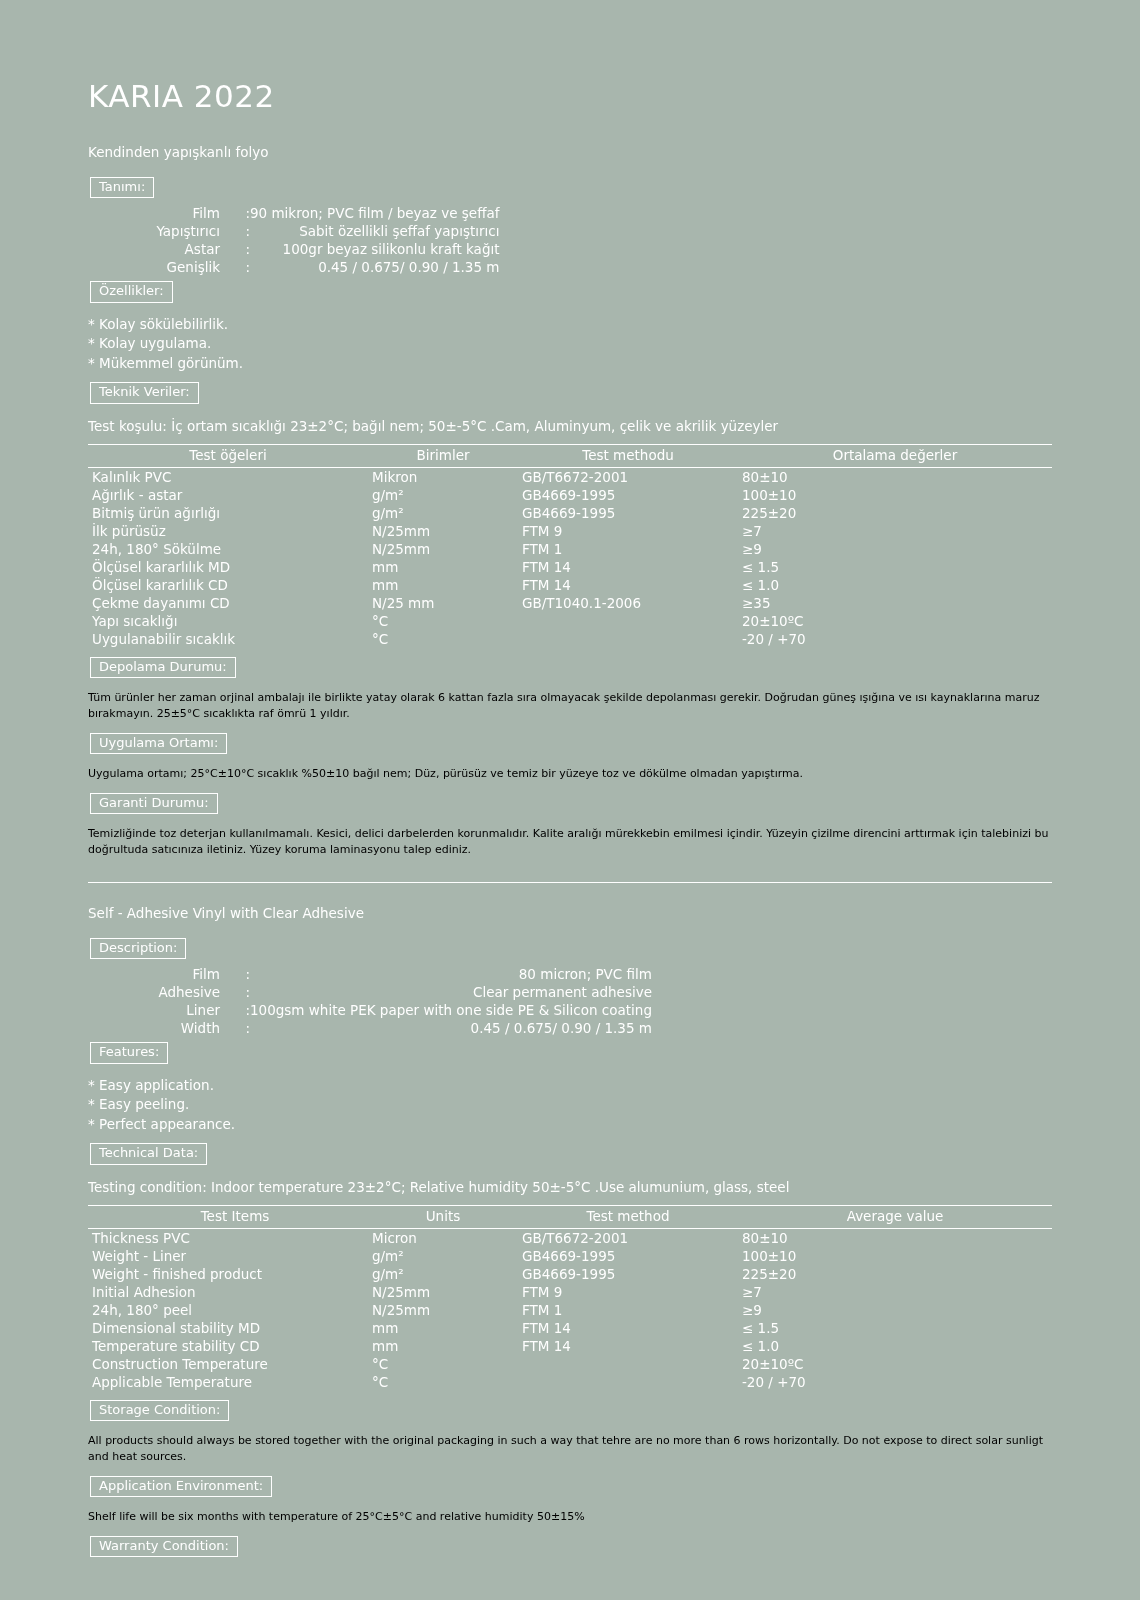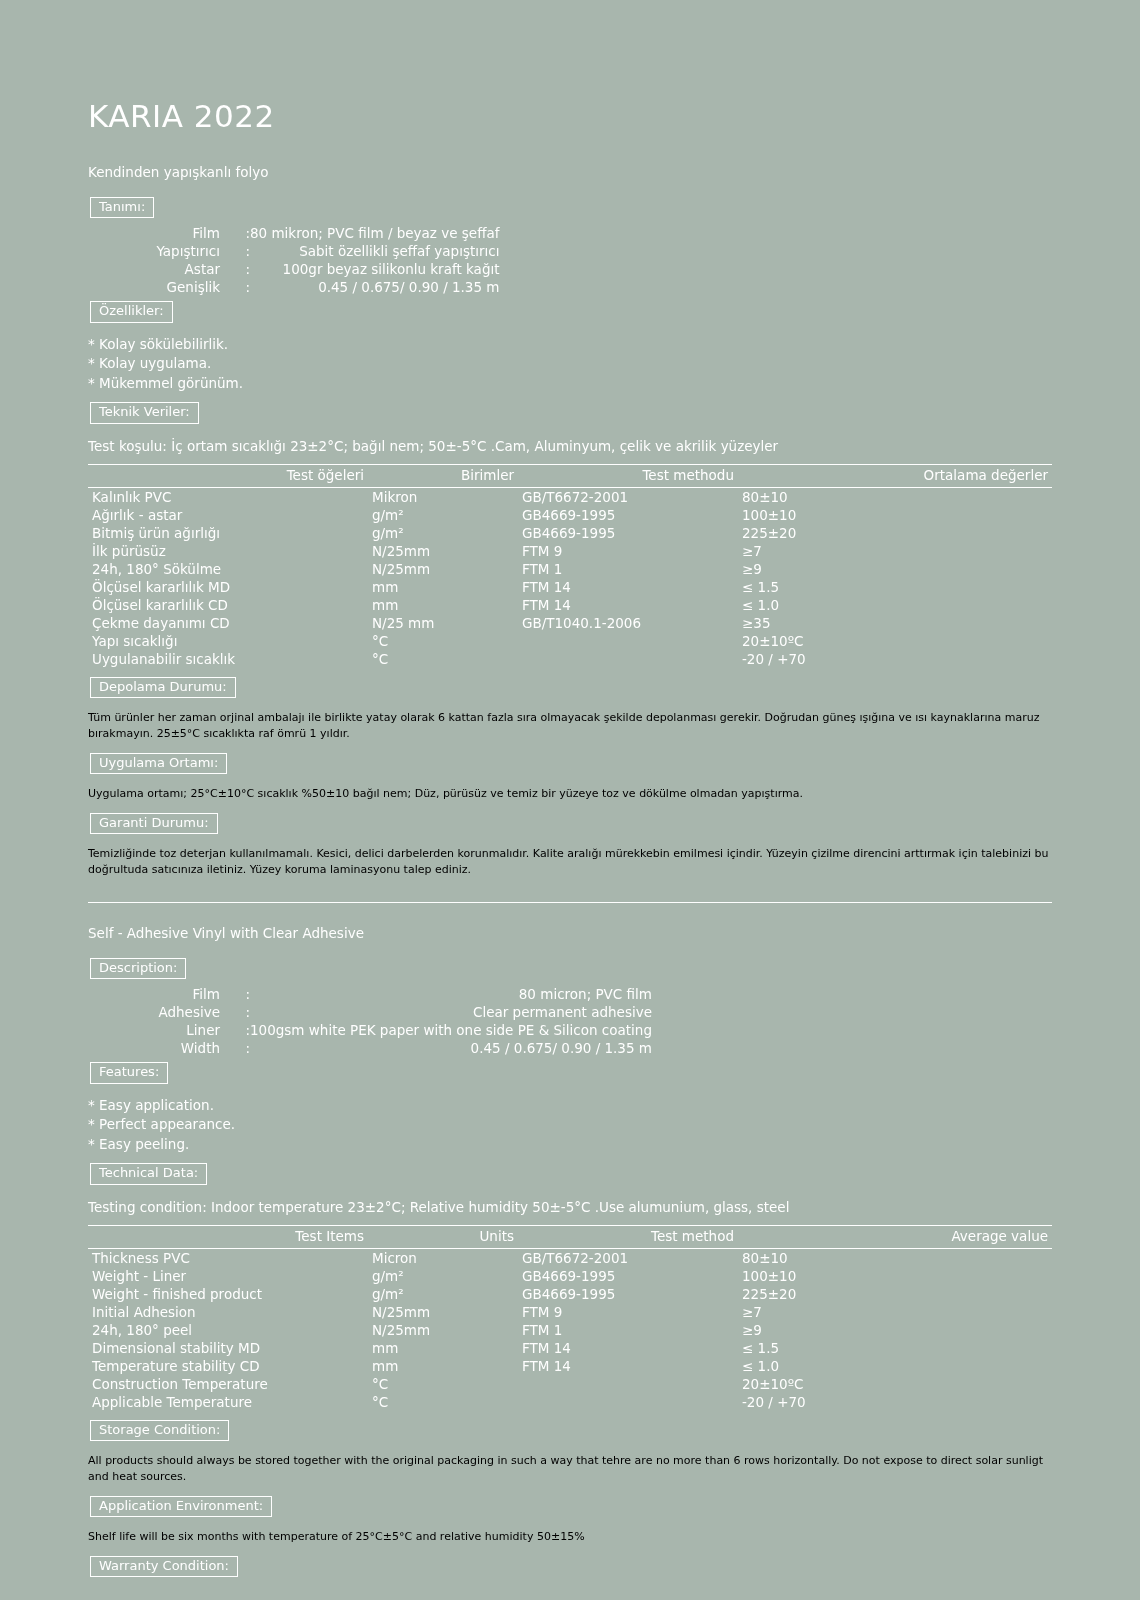--- a/index.html
+++ b/index.html
@@ -12,21 +12,21 @@
     background: #a8b6ad;
     font-family: "DejaVu Sans", sans-serif;
     color: #ffffff;
     overflow: hidden;
   }
   .page {
     position: relative;
     width: 1140px;
     height: 1600px;
     box-sizing: border-box;
-    padding: 80px 88px 0 88px;
+    padding: 60px 88px 0 88px;
     border-radius: 14px;
   }
   .doc-title {
     font-size: 31px;
     font-weight: normal;
     letter-spacing: 0.5px;
     color: #ffffff;
     margin: 18px 0 30px 0;
   }
   .subtitle {
@@ -79,21 +79,21 @@
     font-size: 13.5px;
     margin: 8px 0 10px 0;
     color: #ffffff;
   }
   table.data {
     border-collapse: collapse;
     width: 100%;
     margin: 0 0 8px 0;
   }
   table.data th {
-    text-align: right;
+    text-align: center;
     font-size: 13.5px;
     font-weight: normal;
     padding: 2px 4px 4px 4px;
     border-top: 1px solid #ffffff;
     border-bottom: 1px solid #ffffff;
     color: #ffffff;
   }
   table.data td {
     text-align: left;
     font-size: 13.5px;
@@ -123,21 +123,21 @@
   <div>
 
     <div class="subtitle">Kendinden yapışkanlı folyo</div>
 
     <div class="section-tag">Tanımı:</div>
     <table class="spec-table">
       <tbody>
         <tr>
           <td class="spec-label">Film</td>
           <td class="spec-colon">:</td>
-          <td>80 mikron; PVC film / beyaz ve şeffaf</td>
+          <td>90 mikron; PVC film / beyaz ve şeffaf</td>
         </tr>
         <tr>
           <td class="spec-label">Yapıştırıcı</td>
           <td class="spec-colon">:</td>
           <td>Sabit özellikli şeffaf yapıştırıcı</td>
         </tr>
         <tr>
           <td class="spec-label">Astar</td>
           <td class="spec-colon">:</td>
           <td>100gr beyaz silikonlu kraft kağıt</td>
@@ -278,22 +278,22 @@
           <td class="spec-label">Width</td>
           <td class="spec-colon">:</td>
           <td>0.45 / 0.675/ 0.90 / 1.35 m</td>
         </tr>
       </tbody>
     </table>
 
     <div class="section-tag">Features:</div>
     <div class="features">
       <div class="feature-line">* Easy application.</div>
+      <div class="feature-line">* Easy peeling.</div>
       <div class="feature-line">* Perfect appearance.</div>
-      <div class="feature-line">* Easy peeling.</div>
     </div>
 
     <div class="section-tag">Technical Data:</div>
     <div class="test-cond">Testing condition: Indoor temperature 23±2°C; Relative humidity 50±-5°C .Use alumunium, glass, steel</div>
 
     <table class="data en-table">
       <colgroup>
           <col class="c1">
           <col class="c2">
           <col class="c3">

